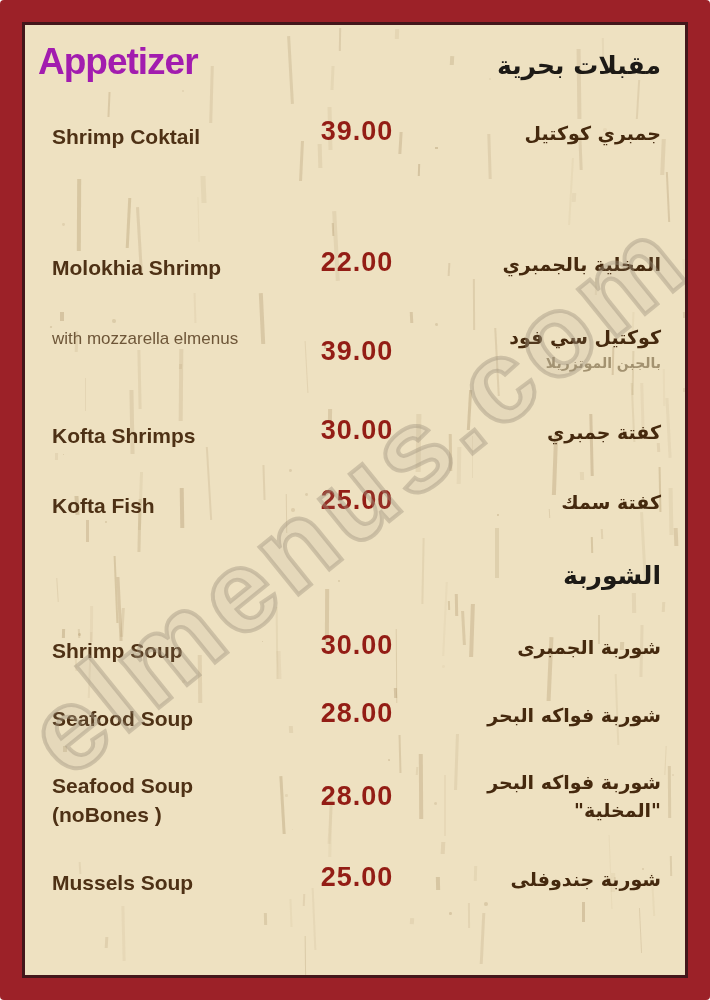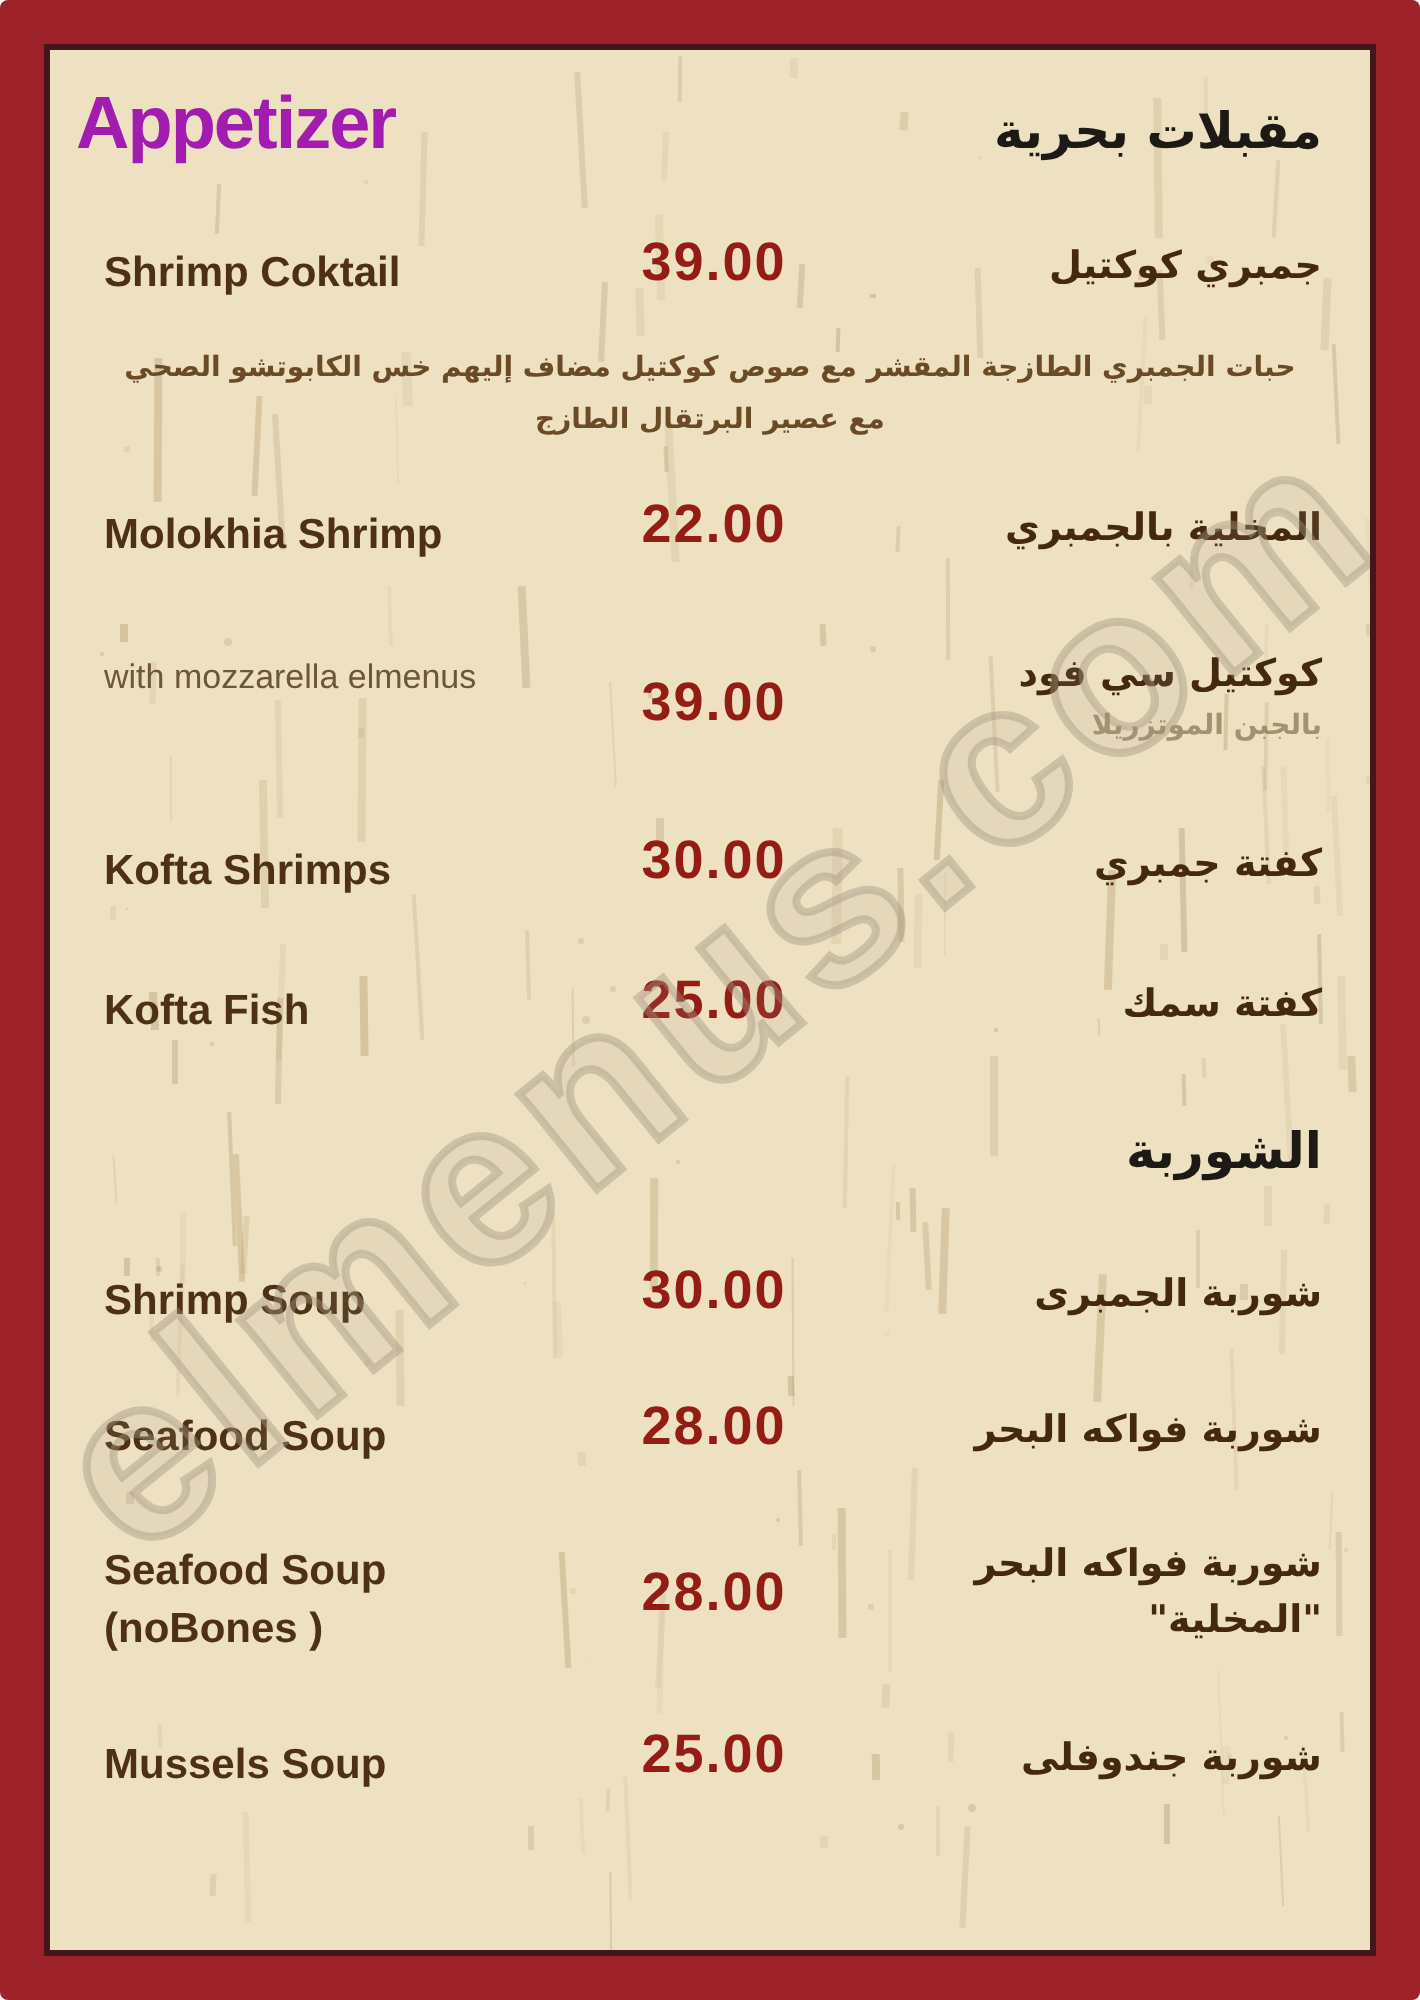--- a/index.html
+++ b/index.html
@@ -240,24 +240,20 @@
 
     <h1 class="heading-en" style="top:16px">Appetizer</h1>
     <h2 class="heading-ar" style="top:26px" dir="rtl">مقبلات بحرية</h2>
 
     <div class="row" style="top:97px">
       <div class="en">Shrimp Coktail</div>
       <div class="price">39.00</div>
       <div class="ar" dir="rtl">جمبري كوكتيل</div>
     </div>
 
-    <div class="desc" style="top:146px" dir="rtl">
-      <span>حبات الجمبري الطازجة المقشر مع صوص كوكتيل مضاف إليهم خس الكابوتشو الصحي</span>
-      <span>مع عصير البرتقال الطازج</span>
-    </div>
 
     <div class="row" style="top:228px">
       <div class="en">Molokhia Shrimp</div>
       <div class="price">22.00</div>
       <div class="ar" dir="rtl">المخلية بالجمبري</div>
     </div>
 
     <div class="row" style="top:301px">
       <div class="en">
         <span class="sub-en">with mozzarella elmenus</span>

